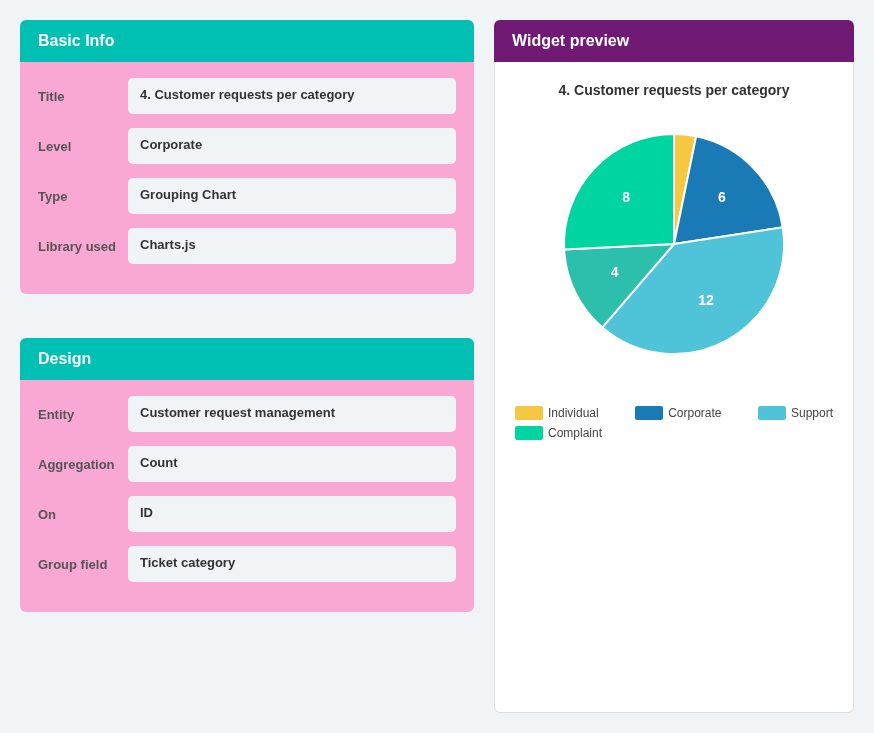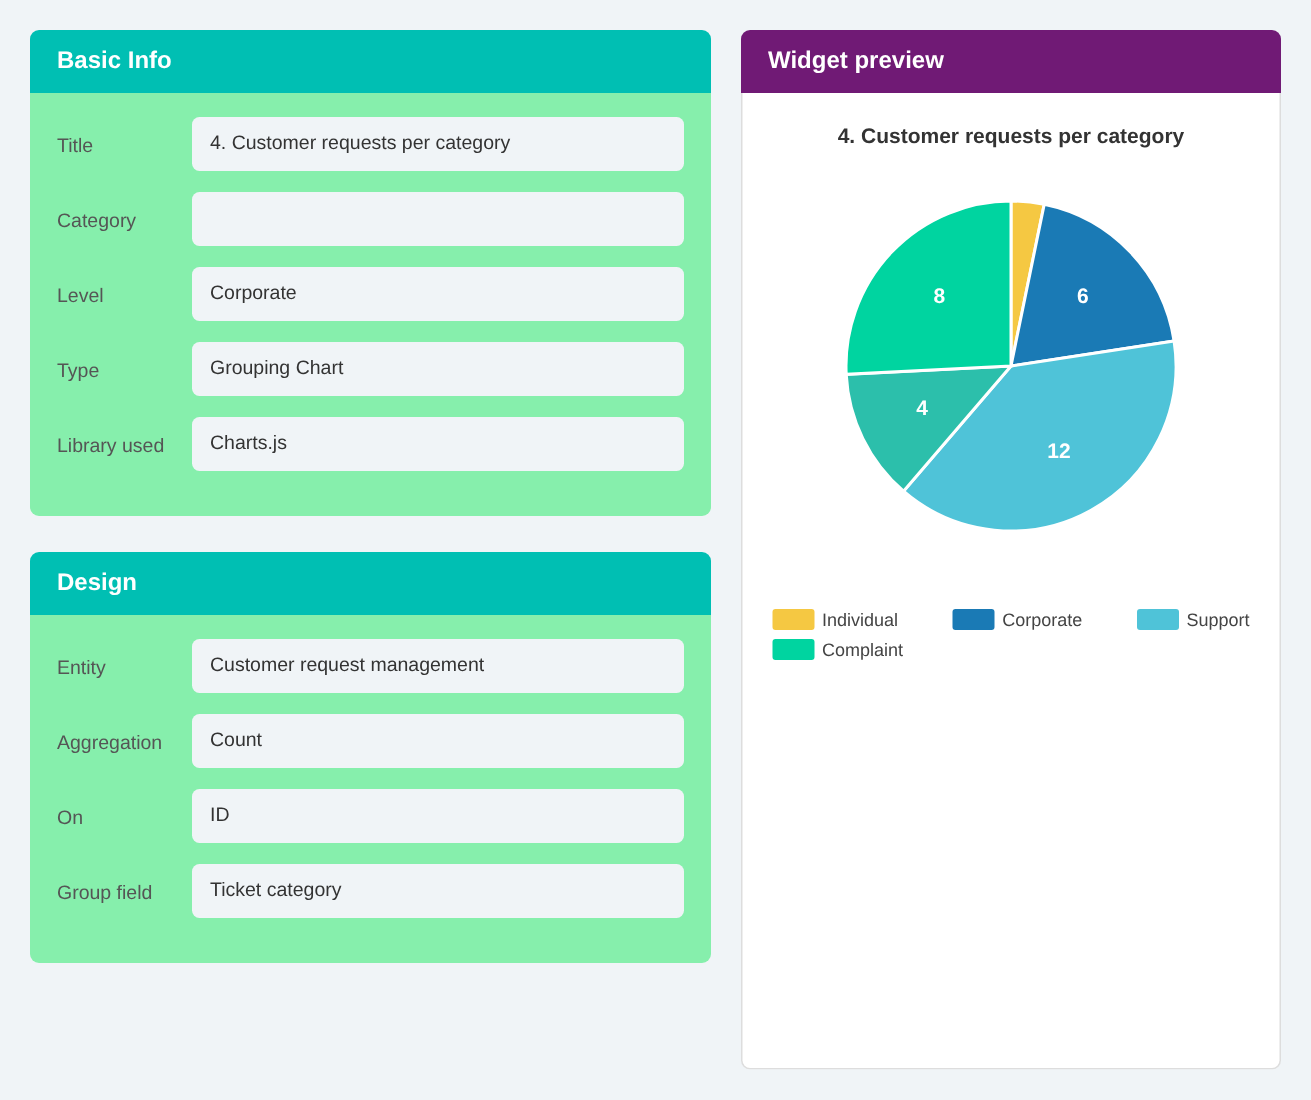--- a/index.html
+++ b/index.html
@@ -24,24 +24,25 @@
     .section-header {
       background: #00bfb3;
       color: #fff;
       font-weight: bold;
       font-size: 16px;
       padding: 12px 18px;
       border-radius: 6px 6px 0 0;
     }
 
     .section-body {
-      background: #86efac;
+      background: #f9a8d4;
       border-radius: 0 0 6px 6px;
       padding: 16px 18px;
-      margin-bottom: 12px;
+      margin-bottom: 32px;
+      font-weight: bold;
     }
 
     .field-row {
       display: flex;
       align-items: center;
       margin-bottom: 14px;
     }
 
     .field-label {
       width: 90px;
@@ -132,24 +133,20 @@
 
 <div class="left-panel">
 
   <div>
     <div class="section-header">Basic Info</div>
     <div class="section-body">
 
     <div class="field-row">
     <div class="field-label">Title</div>
     <div class="field-value">4. Customer requests per category</div>
-  </div>
-        <div class="field-row">
-    <div class="field-label">Category</div>
-    <div class="field-value"></div>
   </div>
         <div class="field-row">
     <div class="field-label">Level</div>
     <div class="field-value">Corporate</div>
   </div>
         <div class="field-row">
     <div class="field-label">Type</div>
     <div class="field-value">Grouping Chart</div>
   </div>
         <div class="field-row">

